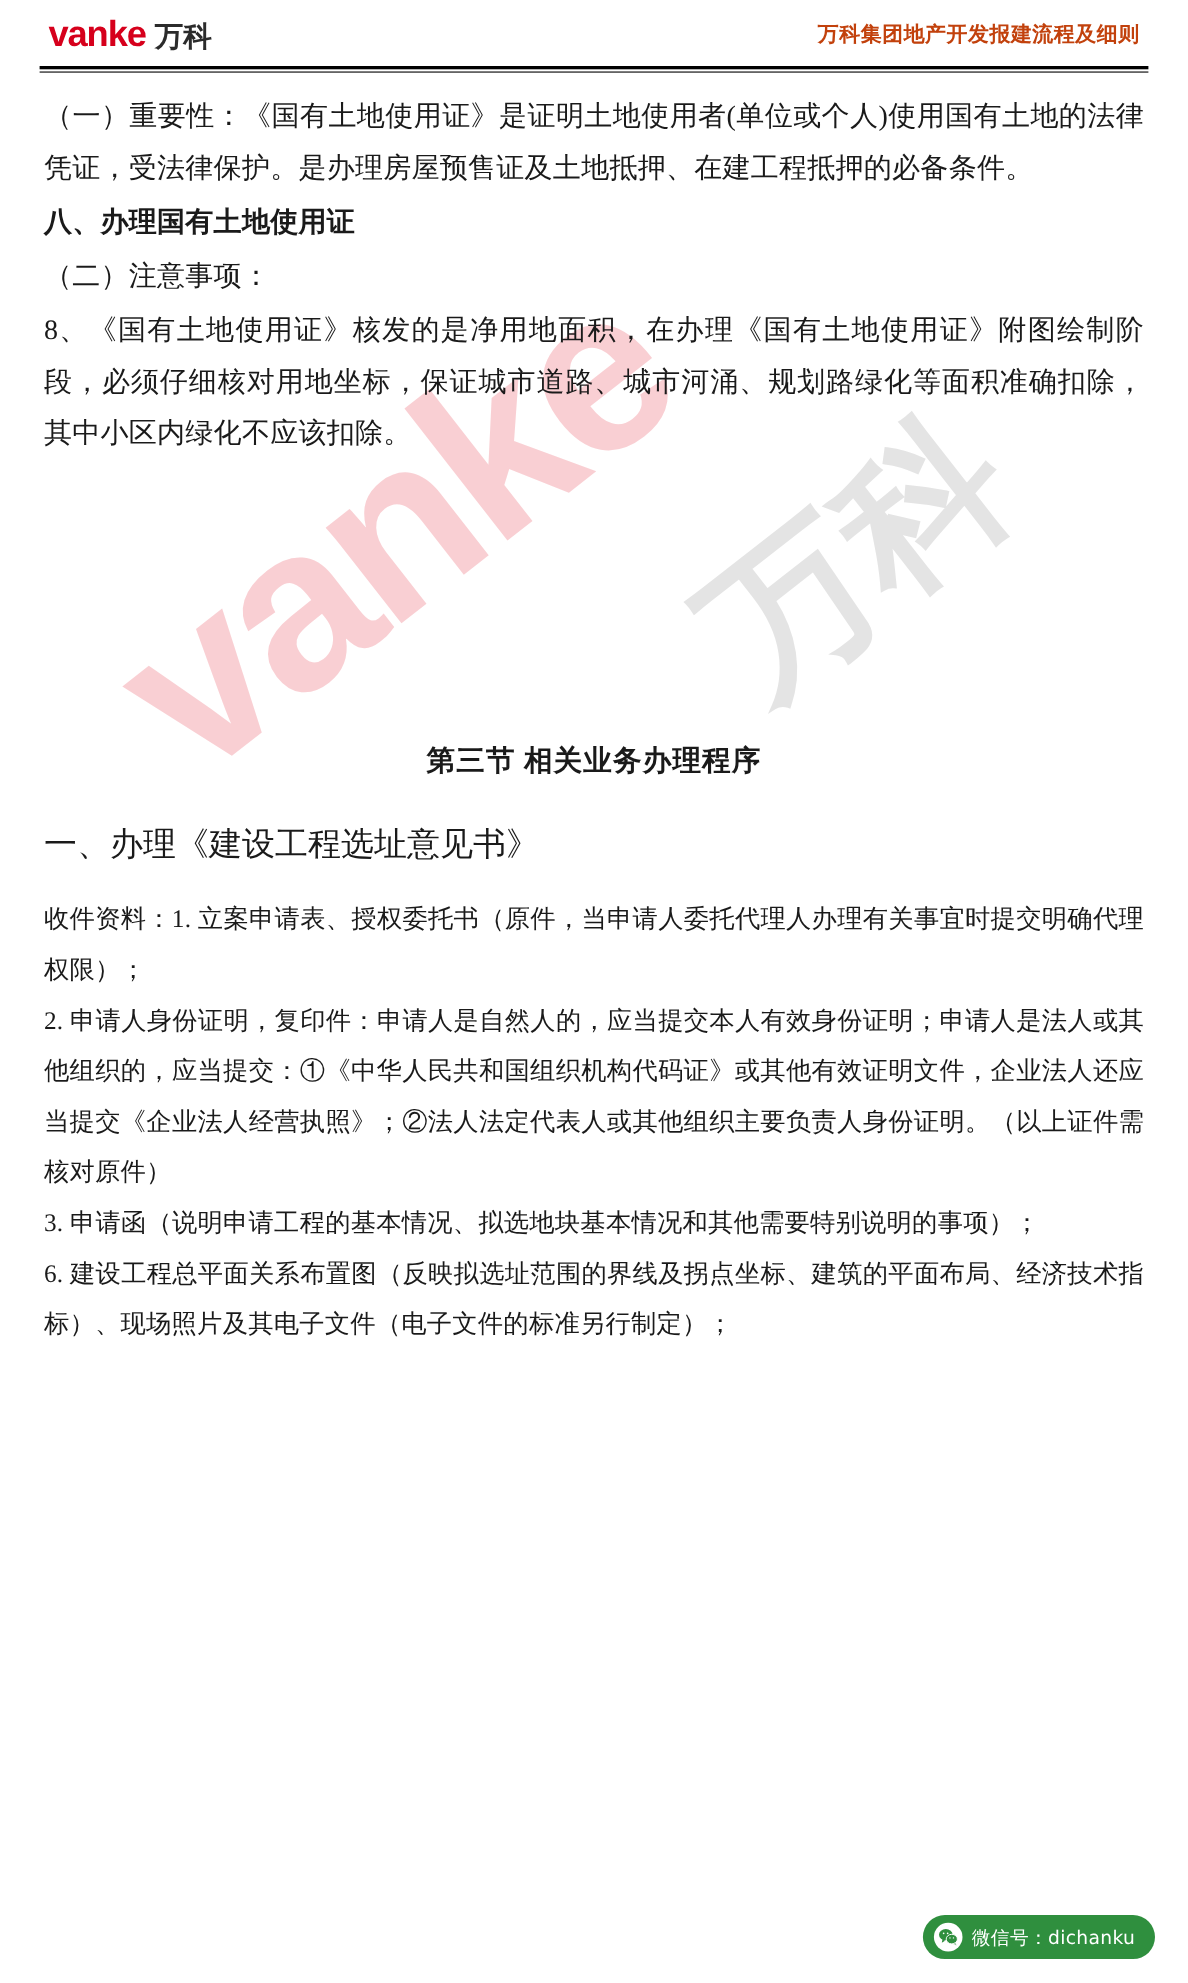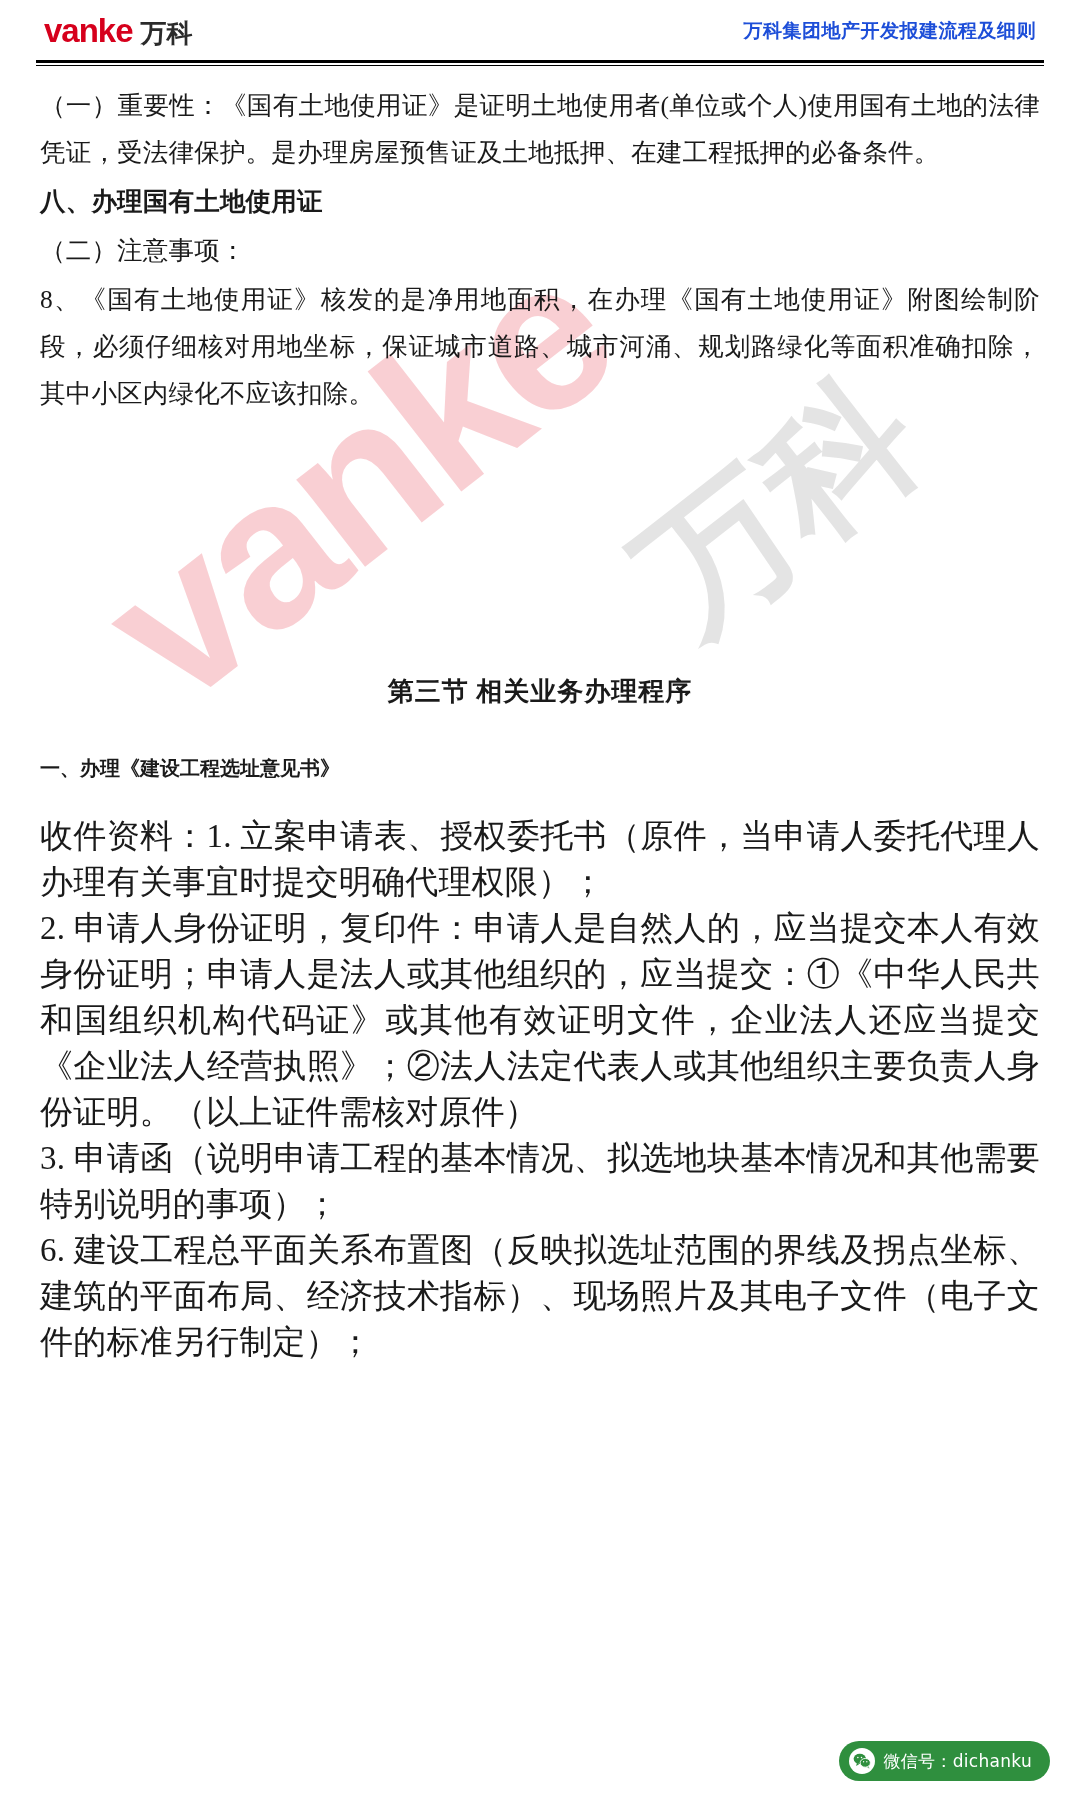--- a/index.html
+++ b/index.html
@@ -48,21 +48,21 @@
   .brand-cn {
     font-family: "DejaVu Sans", sans-serif;
     font-weight: bold;
     font-size: 26px;
     color: #2b2b2b;
   }
   .header-title {
     font-family: Liberation Serif, serif;
     font-weight: bold;
     font-size: 19px;
-    color: #1d4ed8;
+    color: #c2410c;
     letter-spacing: 0.5px;
   }
   .header-rule {
     position: absolute;
     left: 36px;
     top: 60px;
     width: 1008px;
     height: 3px;
     background: #000000;
   }
@@ -98,27 +98,27 @@
   }
   .section-title {
     text-align: center;
     font-size: 26px;
     font-weight: bold;
     line-height: 46px;
     margin: 0 0 30px 0;
     letter-spacing: 1px;
   }
   .sub-title {
-    font-size: 20px;
-    font-weight: bold;
+    font-size: 30px;
+    font-weight: normal;
     line-height: 46px;
     margin: 0 0 22px 0;
   }
   .list-item {
-    font-size: 33px;
+    font-size: 23px;
     line-height: 46px;
     text-align: justify;
     margin: 0;
     letter-spacing: 0.2px;
   }
 
   
   .watermark {
     position: absolute;
     pointer-events: none;

